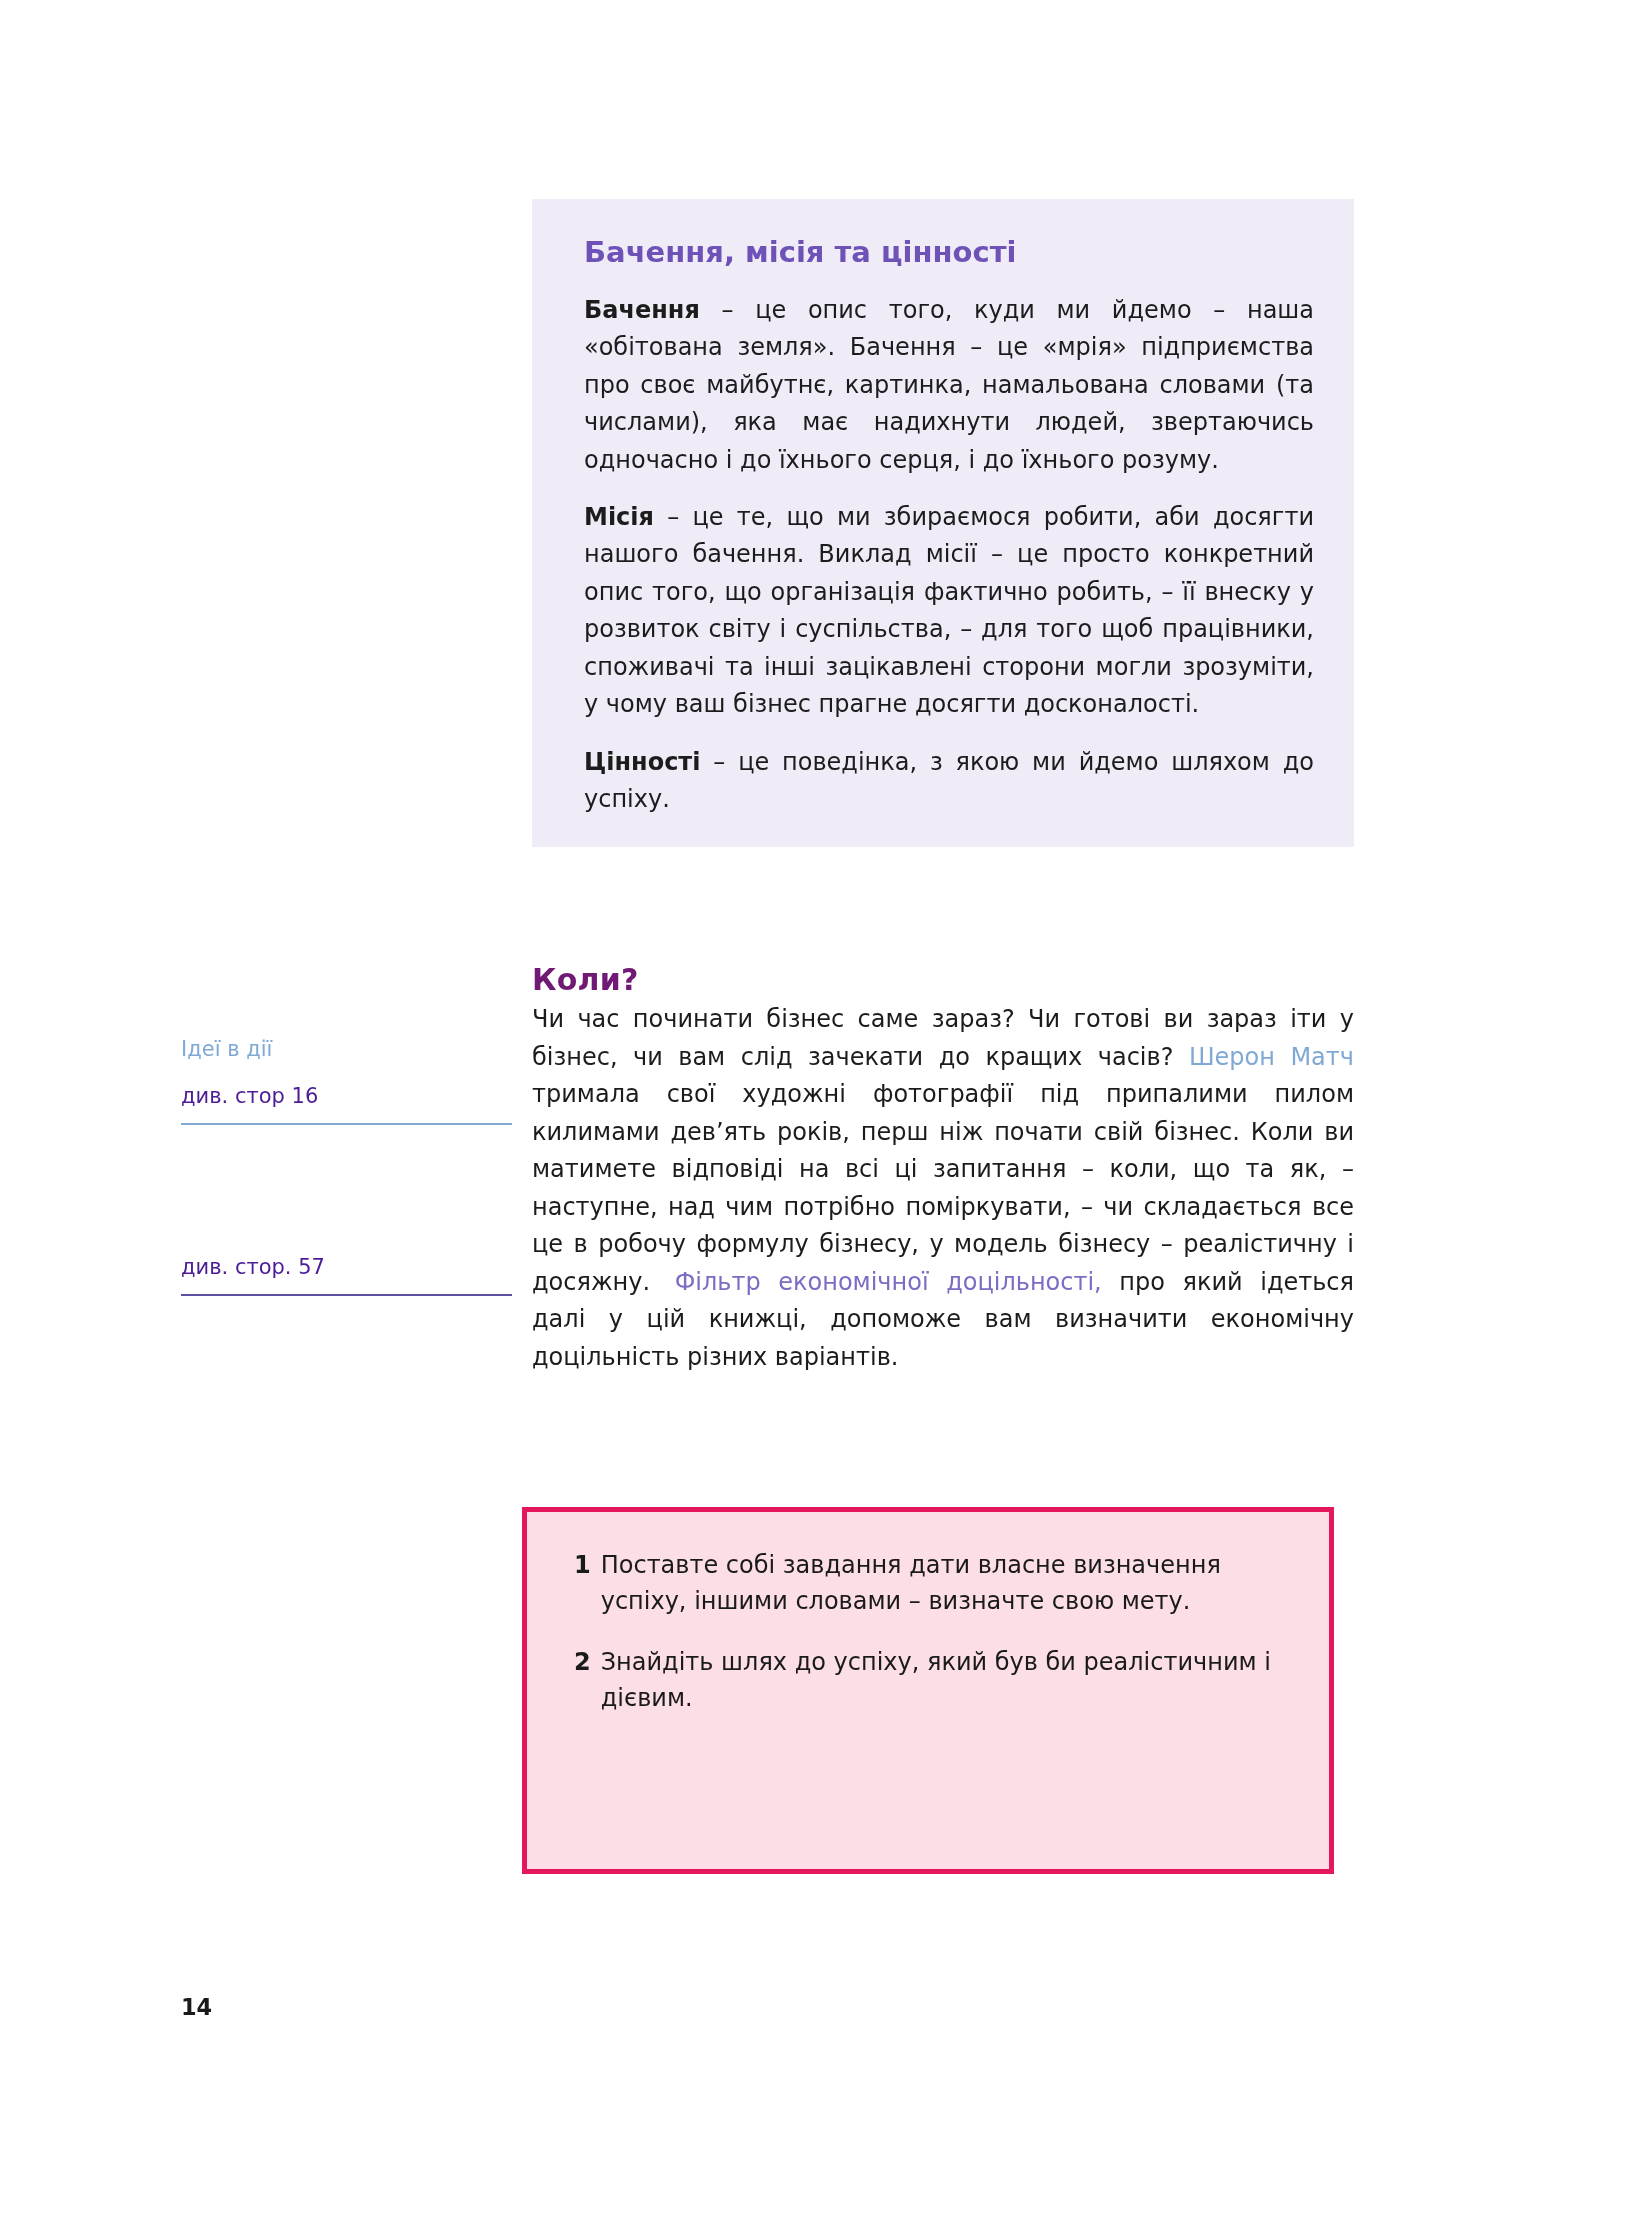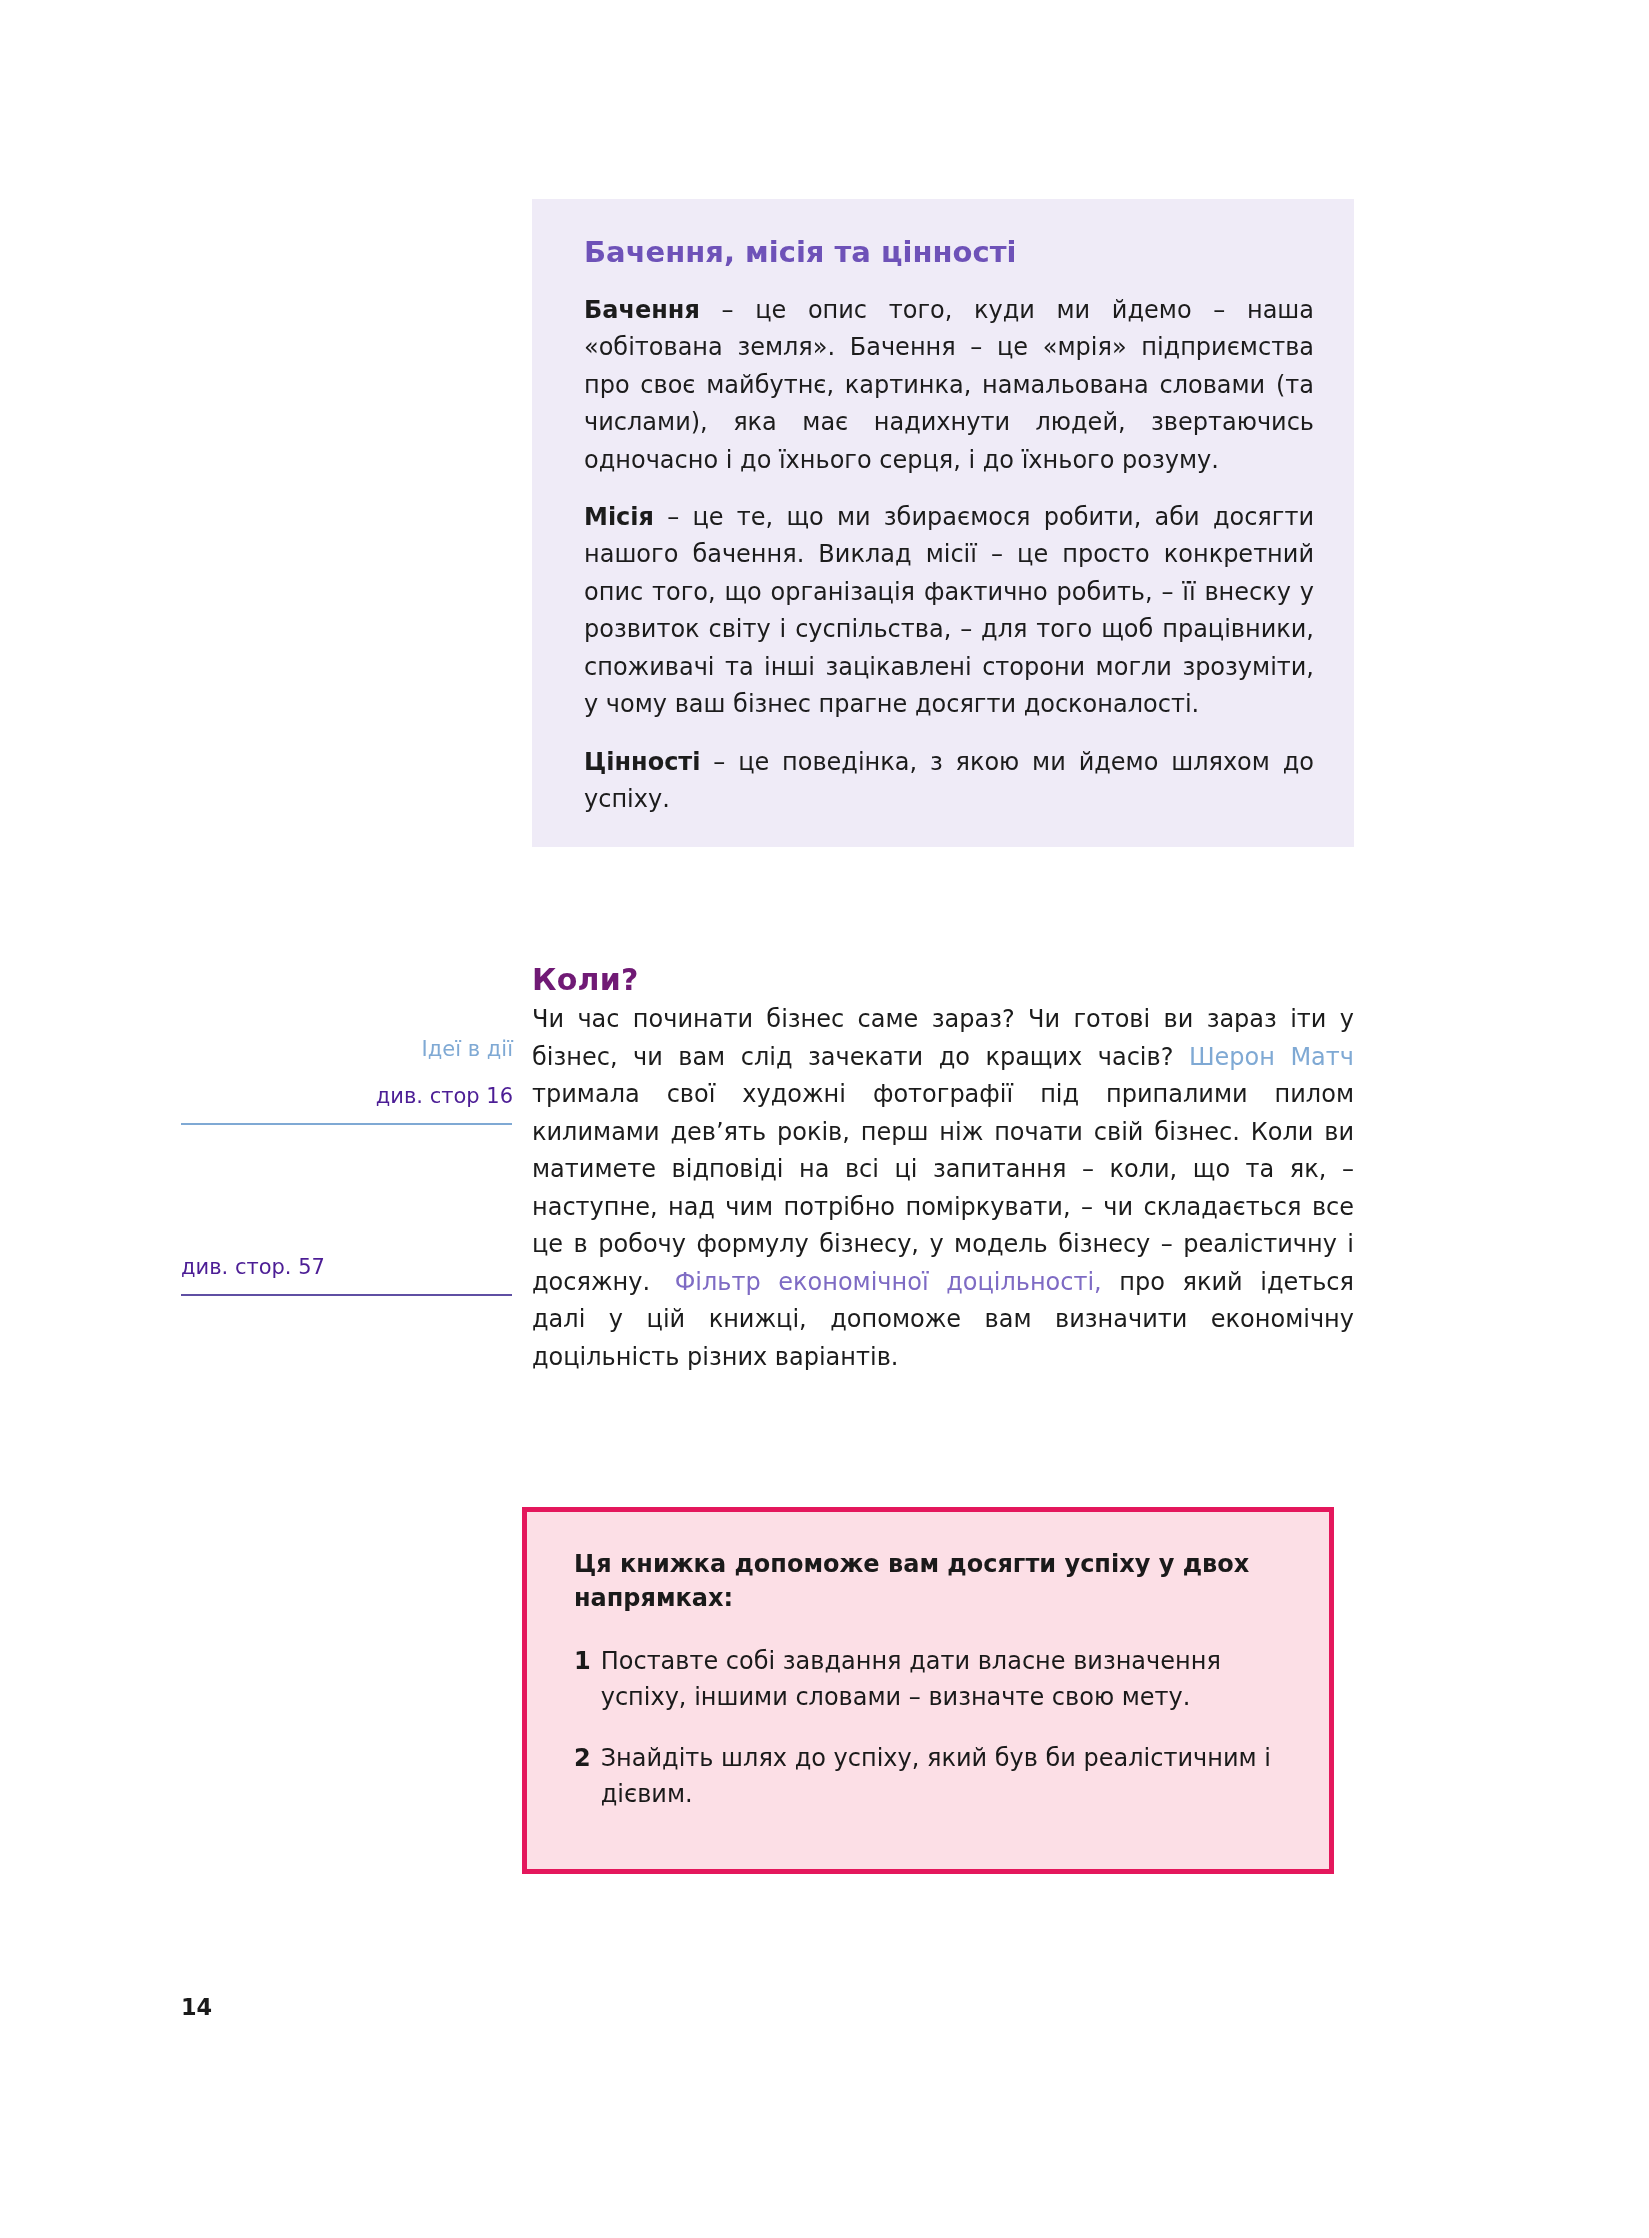--- a/index.html
+++ b/index.html
@@ -90,21 +90,21 @@
     display: block;
     color: #4c1d95;
     margin-top: 20px;
   }
   .margin-note .rule {
     display: block;
     height: 1.7px;
     width: 331px;
     margin-top: 13.3px;
   }
-  .note-ideas { top: 1036px; text-align: right; }
+  .note-ideas { top: 1036px; }
   .note-ideas .note-title { color: #7fa9d4; }
   .note-ideas .rule { background: #7fa9d4; }
 
   .note-filter { top: 1234px; }
   .note-filter .note-title { color: #7e6bc4; }
   .note-filter .rule { background: #5f4fa3; }
 
   
   .pink-box {
     position: absolute;
@@ -183,21 +183,20 @@
     <span class="note-page">див. стор 16</span>
     <span class="rule"></span>
   </aside>
 
   <aside class="margin-note note-filter">
     <span class="note-page">див. стор. 57</span>
     <span class="rule"></span>
   </aside>
 
   <section class="pink-box">
-    <p class="pb-title">Ця книжка допоможе вам досягти успіху у двох напрямках:</p>
     <ol class="pink-list">
       <li>
         <span class="num">1</span>
         <span class="txt">Поставте собі завдання дати власне визначення успіху, іншими словами – визначте свою мету.</span>
       </li>
       <li>
         <span class="num">2</span>
         <span class="txt">Знайдіть шлях до успіху, який був би реалістичним і дієвим.</span>
       </li>
     </ol>

